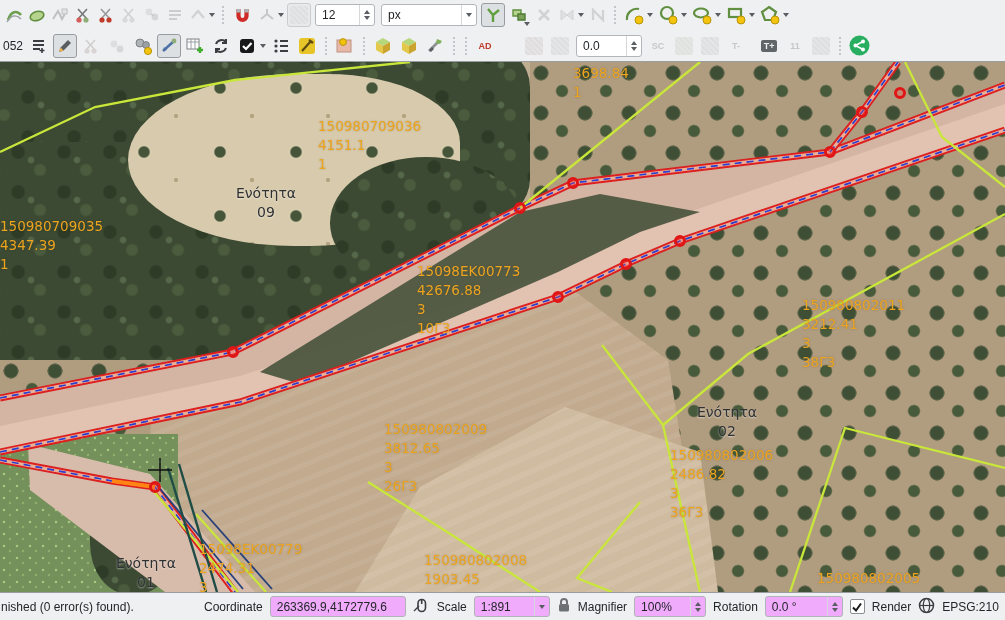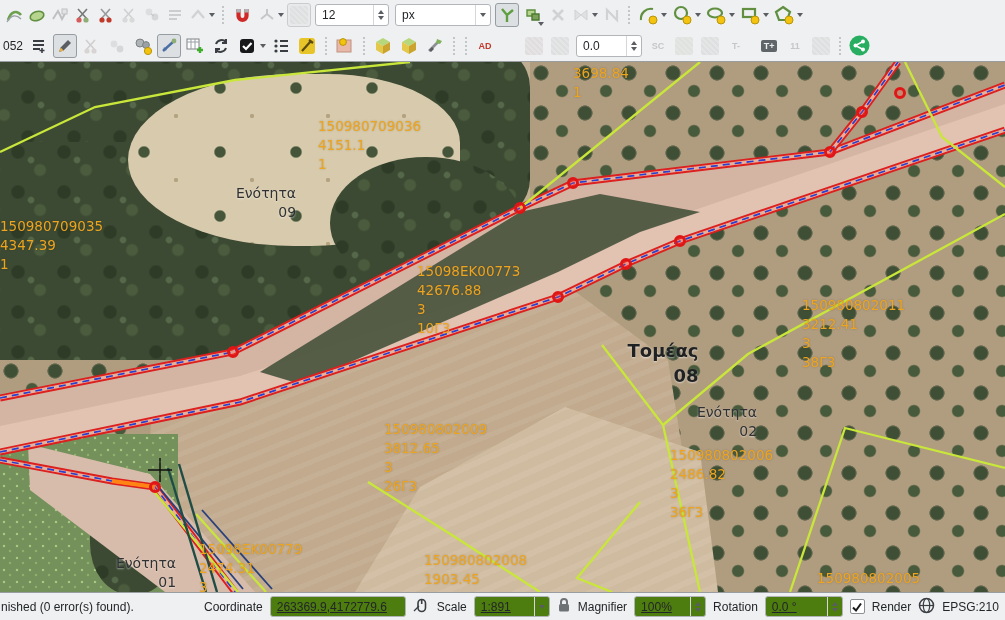--- a/index.html
+++ b/index.html
@@ -51,35 +51,35 @@
   .field-green{background-color:#74915c;background-image:
     radial-gradient(circle 1.6px at 4px 4px,#a8c97f 85%,transparent),
     radial-gradient(circle 1.6px at 10px 9px,#8fb06b 85%,transparent);
     background-size:13px 12px;}
   #map-svg{position:absolute;left:0;top:0;z-index:2;}
   #map-labels{position:absolute;left:0;top:0;width:100%;height:100%;z-index:3;pointer-events:none;}
   .map-label{position:absolute;font:13.5px/19px "DejaVu Sans",sans-serif;white-space:nowrap;}
   .map-label.orange{color:#eda41f;text-shadow:0 0 2px rgba(40,30,0,.25);}
   .map-label.dark{color:#2f3133;font-size:14px;text-shadow:0 1px 2px rgba(255,255,255,.55);}
   .map-label.dark-bold{color:#1f2123;font-weight:bold;font-size:18px;line-height:25px;text-shadow:0 1px 2px rgba(255,255,255,.55);}
-  .map-label.center{transform:translateX(-50%);text-align:right;}
+  .map-label.center{transform:translateX(-50%);text-align:center;}
   .r1{fill:none;stroke:#dc1f1f;stroke-width:7;}
   .r2{fill:none;stroke:#e8b09a;stroke-width:3.2;}
   .r3{fill:none;stroke:#2a3fd0;stroke-width:1.7;stroke-dasharray:7 5;}
   .g1{fill:none;stroke:#c9e63a;stroke-width:2.3;}
   .bl{fill:none;stroke:#27407c;stroke-width:1.8;}
   .tl{fill:none;stroke:#1f4d46;stroke-width:2.4;}
   .orangeSeg{fill:none;stroke:#ff8413;stroke-width:4;}
   .vertex{fill:rgba(255,70,70,.25);stroke:#e01616;stroke-width:3;}
   .ch{stroke:#111;stroke-width:1.5;}
   
   #statusbar{height:28px;border-top:1px solid #9a9da0;background:#eff0f1;display:flex;align-items:center;
     font-size:12px;color:#232629;padding:0 4px;gap:7px;white-space:nowrap;}
-  .sb-box{background:#4d7c0f;border:1px solid #b0b4b8;border-radius:3px;height:21px;display:flex;
-    align-items:center;padding:0 6px;font-size:12px;flex:0 0 auto;text-decoration:underline;}
+  .sb-box{background:#f0abfc;border:1px solid #b0b4b8;border-radius:3px;height:21px;display:flex;
+    align-items:center;padding:0 6px;font-size:12px;flex:0 0 auto;}
   .sb-spin .steppers{border-left:1px solid #d5d8da;}
   #sb-message{width:196px;overflow:hidden;margin-left:-3px;flex:0 0 auto;}
   .checkbox{width:15px;height:15px;background:#fff;border:1px solid #8d9093;border-radius:2px;
     display:flex;align-items:center;justify-content:center;}
 </style>
 </head>
 <body>
 
 <div id="toolbar-top" class="toolbar">
   <div class="tbtn sm">
@@ -147,21 +147,21 @@
     </div>
   <div class="tbtn sm disabled">
       <svg width="18" height="18">
         <path d="M3 13L9 8l6 5M9 8V3" fill="none" stroke="#8d9093" stroke-width="2"></path>
       </svg>
     </div>
   <div class="caret"></div>
   <div class="tbtn pressed disabled">
       <div class="ph"></div>
     </div>
-  <div class="spinbox" style="width:74px">
+  <div class="spinbox" style="width:60px">
     <span class="val">12</span>
     <span class="steppers">
         <span class="up"></span>
         <span class="down"></span>
       </span>
   </div>
   <div class="spinbox" style="width:96px">
     <span class="val">px</span>
     <span class="steppers">
         <span class="down"></span>
@@ -489,24 +489,20 @@
         <div>15098EK00773</div>
         <div>42676.88</div>
         <div>3</div>
         <div>10Γ3</div>
       </div>
       <div class="map-label orange" style="left: 802px; top: 234px;">
         <div>150980802011</div>
         <div>3212.41</div>
         <div>3</div>
         <div>38Γ3</div>
-      </div>
-      <div class="map-label dark-bold center" style="left: 663px; top: 276px;">
-        <div>Τομέας</div>
-        <div>08</div>
       </div>
       <div class="map-label dark center" style="left: 727px; top: 341px;">
         <div>Ενότητα</div>
         <div>02</div>
       </div>
       <div class="map-label orange" style="left: 384px; top: 358px;">
         <div>150980802009</div>
         <div>3812.65</div>
         <div>3</div>
         <div>26Γ3</div>

